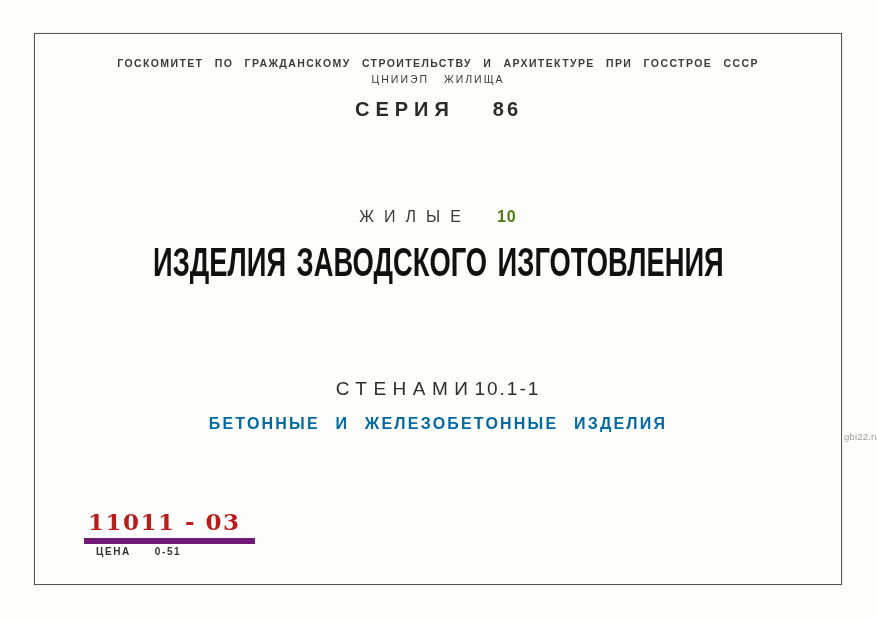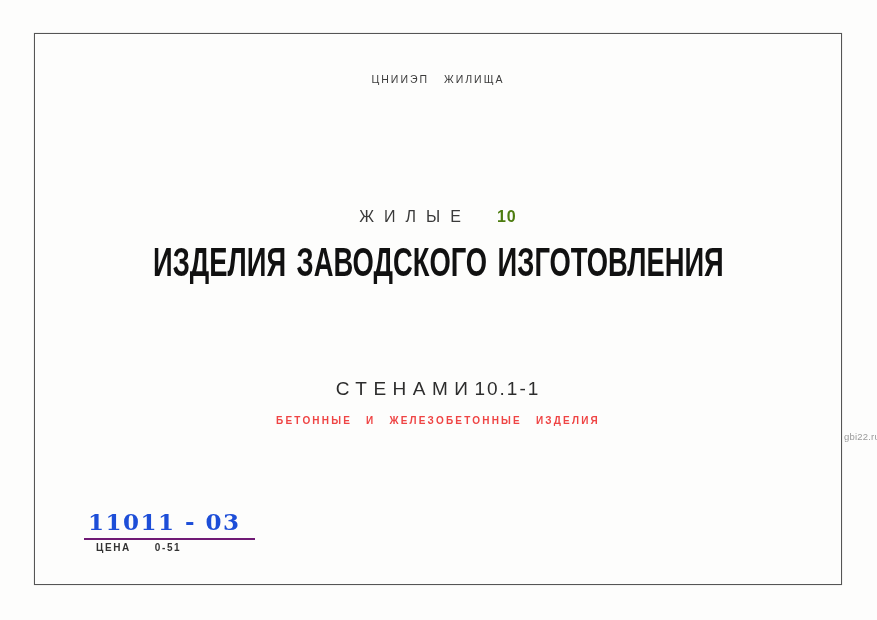--- a/index.html
+++ b/index.html
@@ -62,34 +62,34 @@
     transform-origin: center top;
   }
   .section-line {
     top: 378px;
     font-size: 19px; letter-spacing: 6.5px;
     color: #2d2d2d; font-weight: 500;
   }
   .section-line .num { letter-spacing: 2px; }
   .section-subtitle-line {
     top: 415px;
-    font-size: 10px; letter-spacing: 2.2px; word-spacing: 9px;
-    color: #ef4444; font-weight: 800;
+    font-size: 16px; letter-spacing: 2.2px; word-spacing: 9px;
+    color: #0369a1; font-weight: 800;
   }
 
   .stamp {
     position: absolute; left: 84px; top: 508px;
     text-align: left;
   }
   .stamp-number {
     display: inline-block;
     font-family: "DejaVu Serif", serif;
     font-size: 23px; font-weight: 800; letter-spacing: 1.5px;
-    color: #1d4ed8;
-    border-bottom: 2px solid #701a75;
+    color: #b91c1c;
+    border-bottom: 6px solid #701a75;
     padding: 0 14px 3px 4px;
   }
   .stamp-price {
     margin-top: 2px; margin-left: 12px;
     font-size: 10px; letter-spacing: 1.6px;
     color: #333; font-weight: 700;
   }
   .stamp-price .price-value { margin-left: 24px; }
 
   .watermark {
@@ -98,23 +98,27 @@
     white-space: nowrap;
   }
 </style>
 </head>
 <body>
 
 <div class="page">
 
   <div class="frame"></div>
 
+  <div class="line header-line1">ГОСКОМИТЕТ ПО ГРАЖДАНСКОМУ СТРОИТЕЛЬСТВУ И АРХИТЕКТУРЕ ПРИ ГОССТРОЕ СССР</div>
 
   <div class="line header-line2">ЦНИИЭП ЖИЛИЩА</div>
 
+  <div class="line series-line">
+    <span>СЕРИЯ</span><span class="num">86</span>
+  </div>
 
 
   <div class="line part-line">
     <span>ЖИЛЫЕ</span><span class="num">10</span>
   </div>
 
   <div class="line main-title-line">
     <span class="condensed">ИЗДЕЛИЯ ЗАВОДСКОГО ИЗГОТОВЛЕНИЯ</span>
   </div>
 

